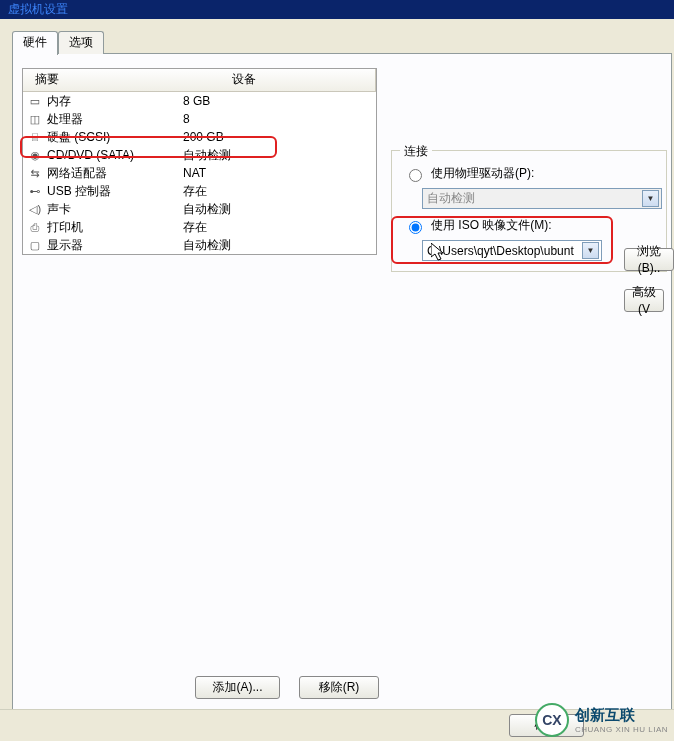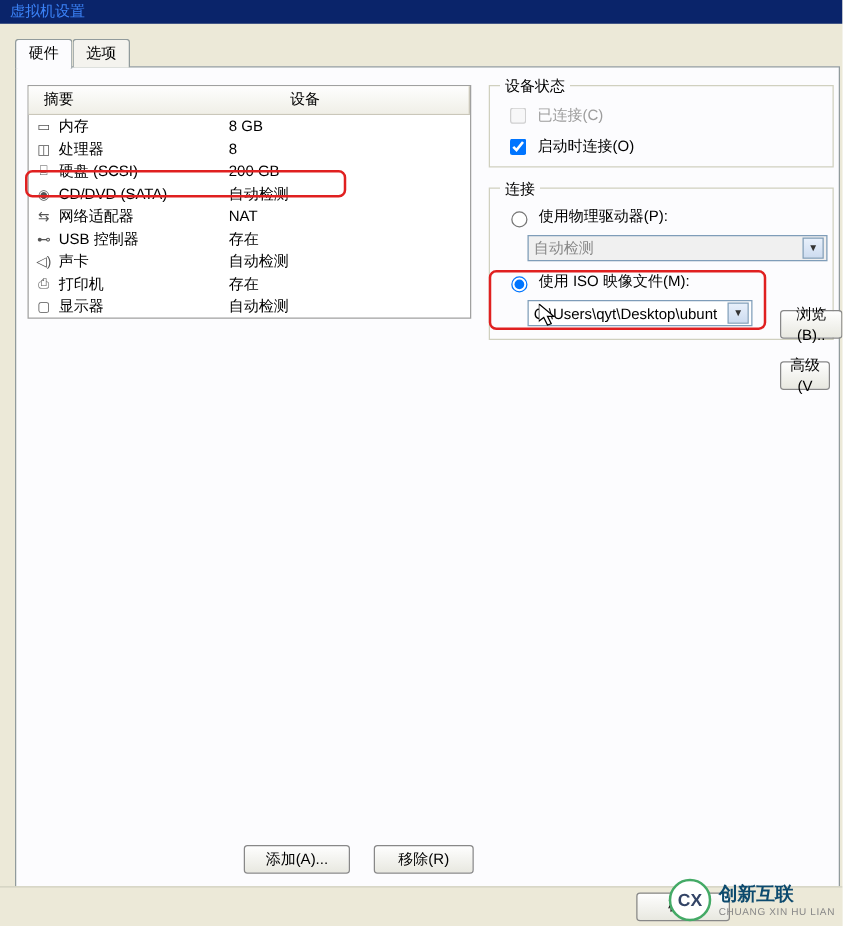--- a/index.html
+++ b/index.html
@@ -297,31 +297,20 @@
         <div class="hw-row">
           <span class="icon">▢</span>
           <span class="col1">显示器</span>
           <span class="col2">自动检测</span>
         </div>
       </div>
     </div>
 
     <div class="highlight-red-1"></div>
 
-    <div class="groupbox grp-status">
-      <span class="legend">设备状态</span>
-      <label class="chk-row disabled">
-        <input type="checkbox" disabled="" style="">
-        <span>已连接(C)</span>
-      </label>
-      <label class="chk-row">
-        <input type="checkbox" checked="" style="">
-        <span>启动时连接(O)</span>
-      </label>
-    </div>
 
     <div class="groupbox grp-conn">
       <span class="legend">连接</span>
 
       <label class="rad-row">
         <input type="radio" name="conn" style="">
         <span>使用物理驱动器(P):</span>
       </label>
       <div class="combo disabled" style="margin-left:20px; width:240px;">
         <span>自动检测</span>

